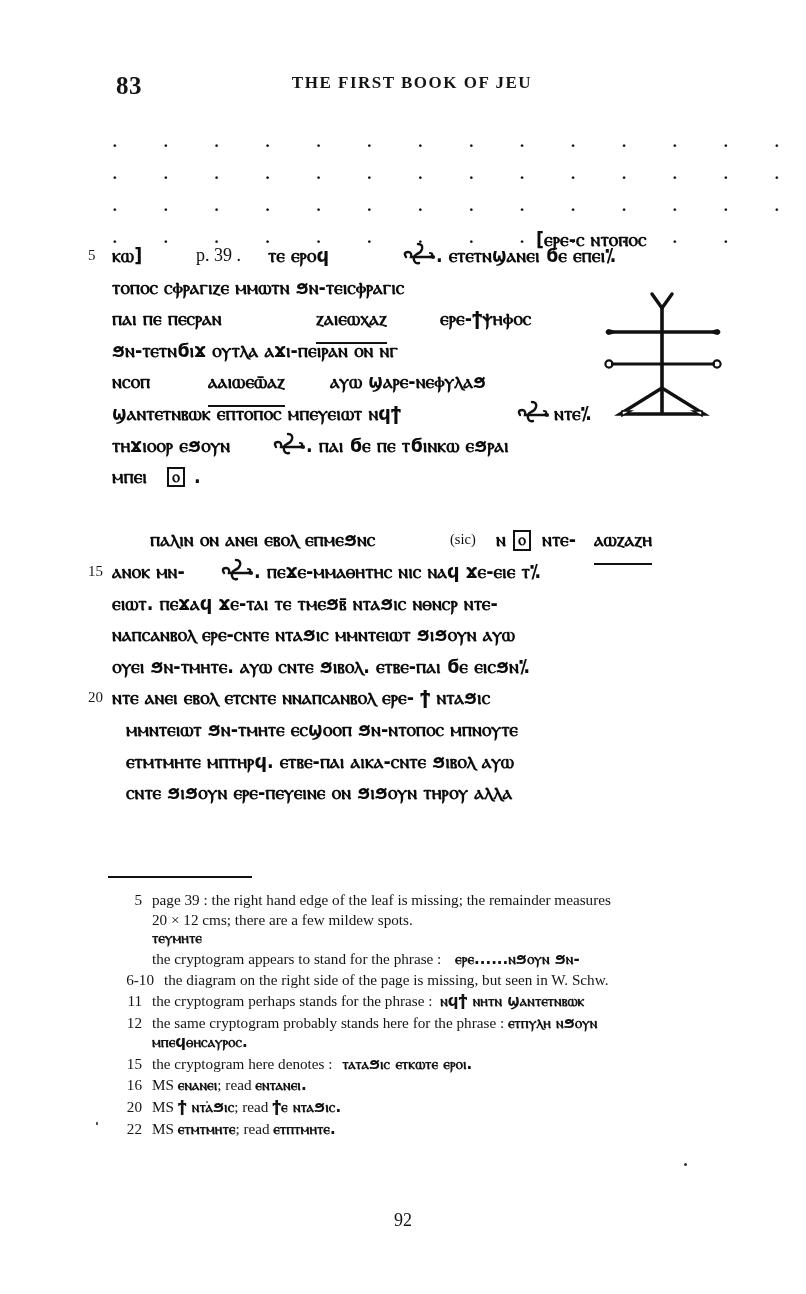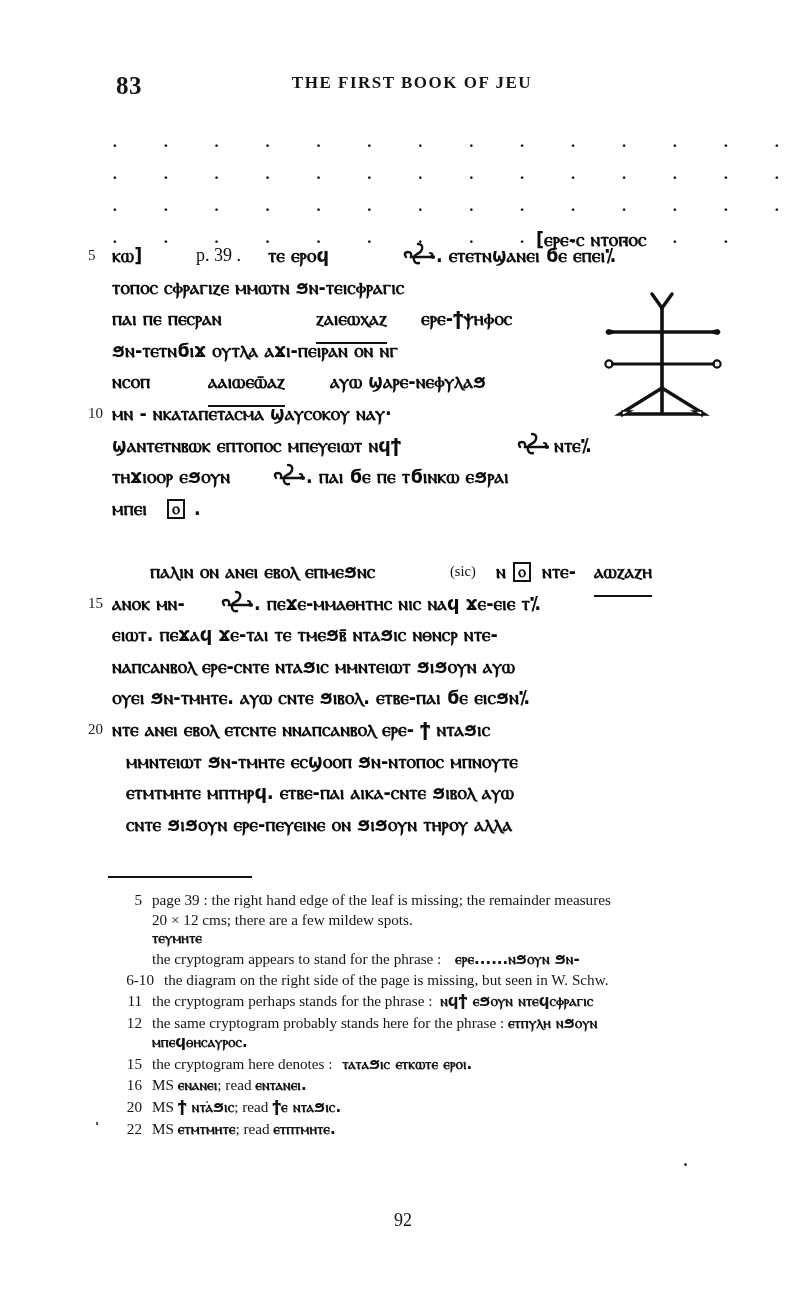--- a/index.html
+++ b/index.html
@@ -126,37 +126,33 @@
       <span class="txt" style="left:436px;">. ⲉⲧⲉⲧⲛϣⲁⲛⲉⲓ ϭⲉ ⲉⲡⲉⲓ⁒</span>
     </div>
 
     <div class="ln">
       <span class="txt" style="left:112px;">ⲧⲟⲡⲟⲥ ⲥⲫⲣⲁⲅⲓⲍⲉ ⲙⲙⲱⲧⲛ ϧⲛ-ⲧⲉⲓⲥⲫⲣⲁⲅⲓⲥ</span>
     </div>
 
     <div class="ln">
       <span class="txt" style="left:112px;">ⲡⲁⲓ ⲡⲉ ⲡⲉⲥⲣⲁⲛ </span>
       <span class="txt ul" style="left:316px;">ⲍⲁⲓⲉⲱⲭⲁⲍ</span>
-      <span class="txt" style="left:421px;text-align:right;"> ⲉⲣⲉ-ϯⲯⲏⲫⲟⲥ</span>
+      <span class="txt" style="left:440px;text-align:right;"> ⲉⲣⲉ-ϯⲯⲏⲫⲟⲥ</span>
     </div>
 
     <div class="ln">
       <span class="txt" style="left:112px;">ϧⲛ-ⲧⲉⲧⲛϭⲓϫ ⲟⲩⲧⲗⲁ ⲁϫⲓ-ⲡⲉⲓⲣⲁⲛ ⲟⲛ ⲛⲅ</span>
     </div>
 
     <div class="ln">
       <span class="txt" style="left:112px;">ⲛⲥⲟⲡ  </span>
       <span class="txt ul" style="left:208px;">ⲁⲁⲓⲱⲉⲱ̄ⲁⲍ</span>
       <span class="txt" style="left:330px;"> ⲁⲩⲱ  ϣⲁⲣⲉ-ⲛⲉⲫⲩⲗⲁϧ</span>
     </div>
 
-    <div class="ln">
-      <span class="lnum">10</span>
-      <span class="txt" style="left:112px;">ⲙⲛ - ⲛⲕⲁⲧⲁⲡⲉⲧⲁⲥⲙⲁ     ϣⲁⲩⲥⲟⲕⲟⲩ    ⲛⲁⲩ·</span>
-    </div>
 
     <div class="ln">
       <span class="txt" style="left:112px;">ϣⲁⲛⲧⲉⲧⲛⲃⲱⲕ ⲉⲡⲧⲟⲡⲟⲥ ⲙⲡⲉⲩⲉⲓⲱⲧ ⲛϥϯ</span>
       <span class="txt crypto" style="left:516px;">
         <svg width="34" height="26" viewBox="0 0 34 26">
           <path d="M4 16 q-3 -5 2 -5 q4 0 3 5 L29 16" stroke="#111" stroke-width="2.4" fill="none" stroke-linecap="round"></path>
           <path d="M16 3 q5 0 4 5 q-1 4 -5 5 q-4 2 -3 6 q1 4 5 3" stroke="#111" stroke-width="2.4" fill="none" stroke-linecap="round"></path>
           <path d="M29 16 q3 -4 -1 -4" stroke="#111" stroke-width="2.2" fill="none" stroke-linecap="round"></path>
           <circle cx="31" cy="16" r="2.1" fill="#111"></circle>
         </svg>
@@ -250,21 +246,21 @@
 
     <div class="note n610">
       <span class="nnum">6-10</span>
       <div class="nbody">the diagram on the right side of the page is missing, but seen in W. Schw.</div>
     </div>
 
     <div class="note">
       <span class="nnum">11</span>
       <div class="nbody">
         <span>the cryptogram perhaps stands for the phrase :</span>
-        <span class="cop" style="margin-left:4px;">ⲛϥϯ ⲉϧⲟⲩⲛ ⲛⲧⲉϥⲥⲫⲣⲁⲅⲓⲥ</span>
+        <span class="cop" style="margin-left:4px;">ⲛϥϯ ⲛⲏⲧⲛ ϣⲁⲛⲧⲉⲧⲛⲃⲱⲕ</span>
       </div>
     </div>
 
     <div class="note">
       <span class="nnum">12</span>
       <div class="nbody">
         <span>the same cryptogram probably stands here for the phrase :</span>
         <span class="cop" style="margin-left:0;">ⲉⲧⲡⲩⲗⲏ  ⲛϧⲟⲩⲛ</span>
       </div>
       <div class="cont cop">ⲙⲡⲉϥⲑⲏⲥⲁⲩⲣⲟⲥ.</div>

